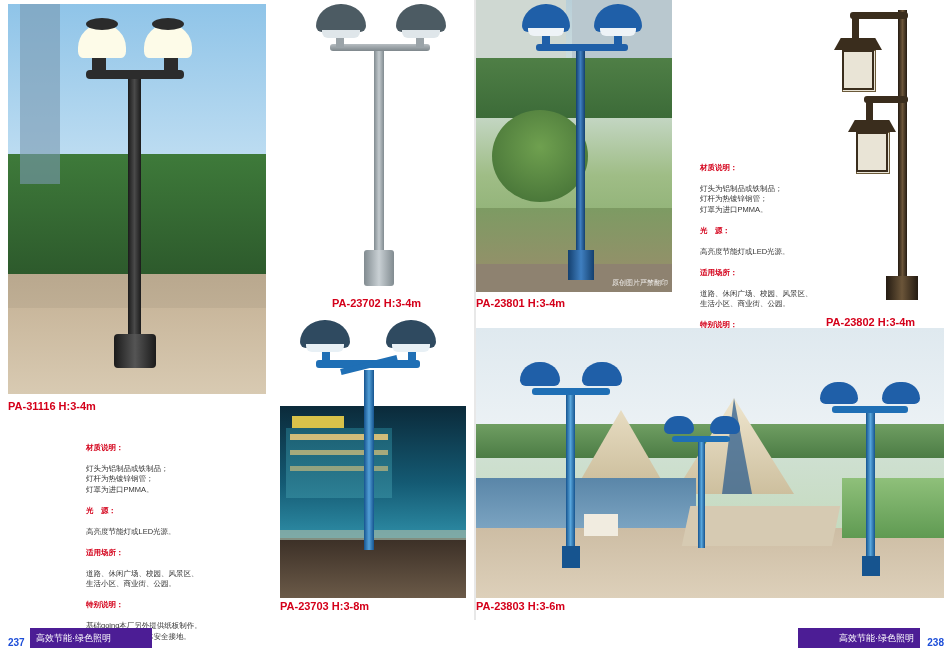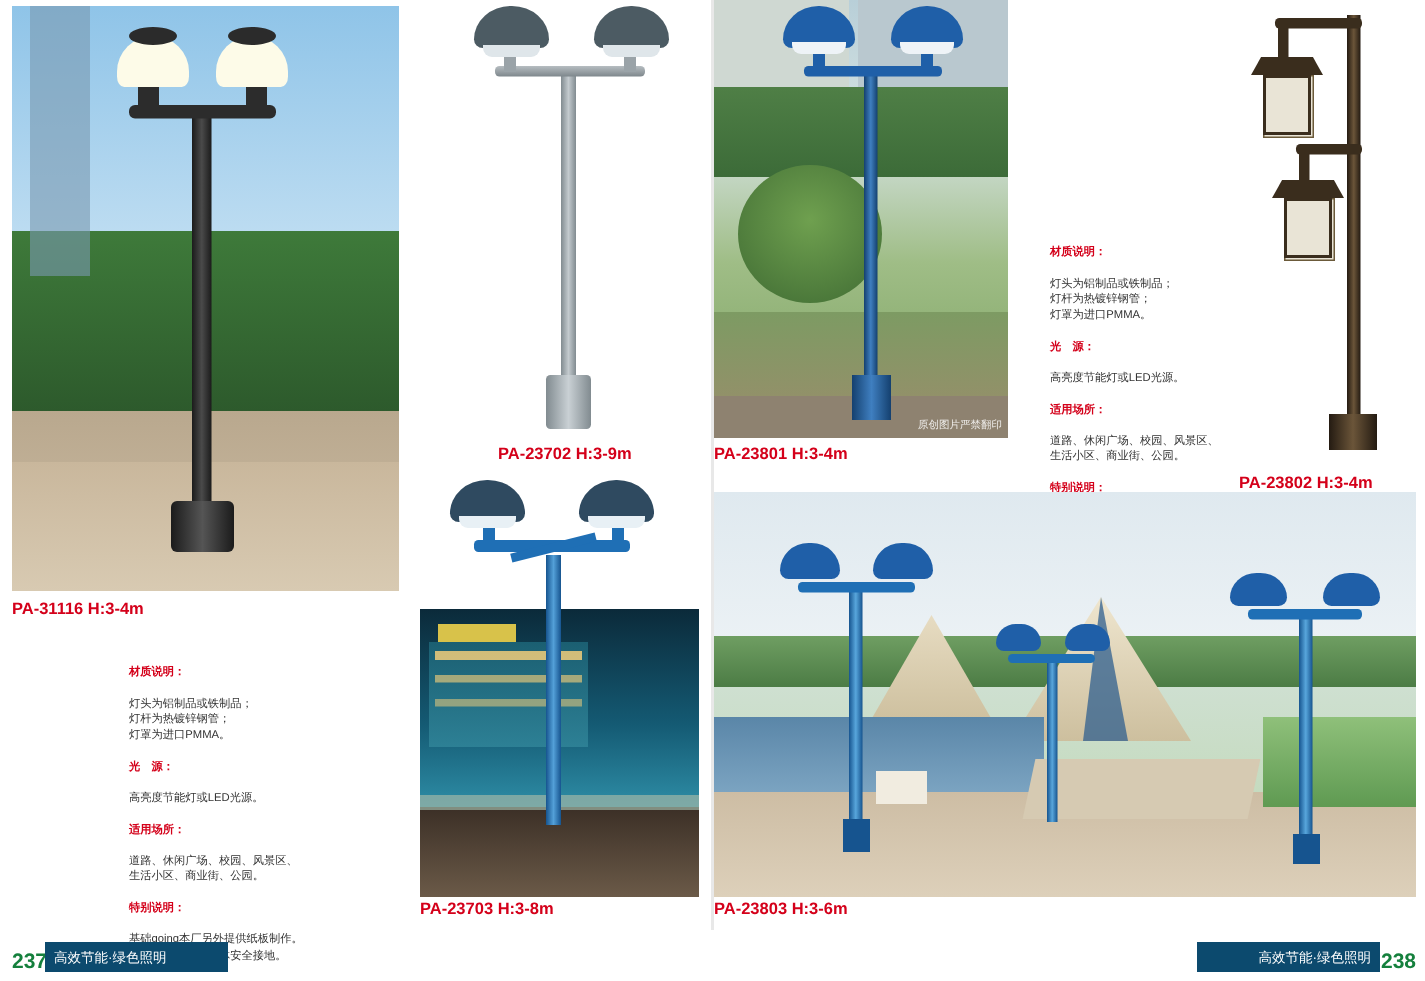--- a/index.html
+++ b/index.html
@@ -11,23 +11,23 @@
     overflow:hidden;
   }
   .page{position:absolute;inset:0;background:#fff;}
   
   .gutter{position:absolute;left:474px;top:0;width:2px;height:620px;background:#e8e8e8;}
   .figure{position:absolute;overflow:hidden;background:#cfd6dc;}
   .caption{position:absolute;font-size:11px;font-weight:bold;color:#d4001a;white-space:nowrap;}
   .spec{position:absolute;font-size:7.5px;line-height:10.5px;color:#333;white-space:pre-line;}
   .spec .red{color:#d4001a;font-weight:bold;}
   .footer{position:absolute;bottom:0;left:0;width:950px;height:34px;}
-  .foot-bar{position:absolute;bottom:6px;height:20px;background:#0c4a6e;color:#fff;font-size:9px;
+  .foot-bar{position:absolute;bottom:6px;height:20px;background:#4c1d95;color:#fff;font-size:9px;
             display:flex;align-items:center;padding:0 6px;}
-  .foot-num{position:absolute;bottom:6px;font-size:14px;color:#15803d;font-weight:bold;}
+  .foot-num{position:absolute;bottom:6px;font-size:10px;color:#1d4ed8;font-weight:bold;}
   .tech{position:absolute;font-size:8px;color:#222;white-space:nowrap;}
   .tech .k{color:#d4001a;font-weight:bold;}
   .wm{position:absolute;font-size:7px;color:#fff;opacity:.85;}
 
   
   .sky-blue{background:linear-gradient(#8fc4e8,#cfe6f5 55%,#dfe9ef);}
   .dusk{background:linear-gradient(#0b2a3a,#145a73 40%,#2f8fa8 70%,#6fb8c9);}
   .ground{position:absolute;left:0;right:0;bottom:0;}
   .treeline{position:absolute;left:0;right:0;background:#2e6b34;}
   .pole{position:absolute;background:#2c2c2c;}
@@ -89,21 +89,21 @@
     <div class="pole gray" style="left:82px;top:48px;width:10px;height:216px;background:linear-gradient(90deg,#818b90,#c3cace,#818b90);"></div>
     <div class="pole gray" style="left:72px;top:250px;width:30px;height:36px;background:linear-gradient(90deg,#818b90,#c9d0d4,#818b90);border-radius:3px;"></div>
     <div class="arm gray" style="left:38px;top:44px;width:100px;height:7px;border-radius:3px;background:linear-gradient(#b6bdc1,#7e878c);"></div>
     <div class="arm gray" style="left:44px;top:30px;width:8px;height:18px;"></div>
     <div class="arm gray" style="left:124px;top:30px;width:8px;height:18px;"></div>
     <div class="shade" style="left:24px;top:4px;width:50px;height:28px;background:#4c5b63;"></div>
     <div class="shade" style="left:104px;top:4px;width:50px;height:28px;background:#4c5b63;"></div>
     <div style="position:absolute;left:30px;top:30px;width:38px;height:8px;background:#dfe6ea;border-radius:0 0 6px 6px;"></div>
     <div style="position:absolute;left:110px;top:30px;width:38px;height:8px;background:#dfe6ea;border-radius:0 0 6px 6px;"></div>
   </div>
-  <div class="caption" style="left:332px;top:297px;">PA-23702 H:3-9m</div>
+  <div class="caption" style="left:332px;top:297px;">PA-23702 H:3-4m</div>
 
   <div class="figure" style="left:476px;top:0;width:196px;height:292px;">
     <div style="position:absolute;inset:0;background:linear-gradient(#b8cfd8,#d6e3e2 30%,#9fbd86 60%,#7aa05f);"></div>
     <div class="bldg" style="left:0;top:0;width:90px;height:70px;background:#cfd8d2;"></div>
     <div class="bldg dark" style="left:96px;top:0;width:100px;height:58px;background:#b9c8cf;"></div>
     <div class="treeline" style="top:58px;height:60px;background:linear-gradient(#4f7f46,#3c6b38);"></div>
     <div style="position:absolute;left:16px;top:110px;width:96px;height:92px;background:radial-gradient(circle at 50% 40%,#6fa04f,#3f6b33);border-radius:50%;"></div>
     <div class="ground" style="height:84px;background:linear-gradient(#7d9b63,#9c8c6c);"></div>
     <div style="position:absolute;left:0;bottom:0;width:196px;height:28px;background:#8e8270;"></div>
 

